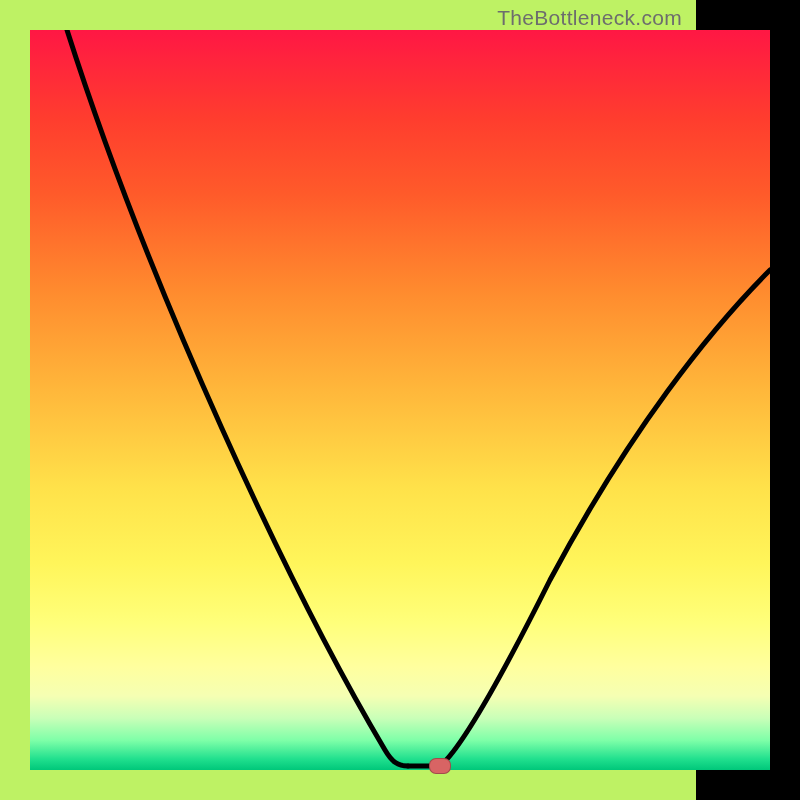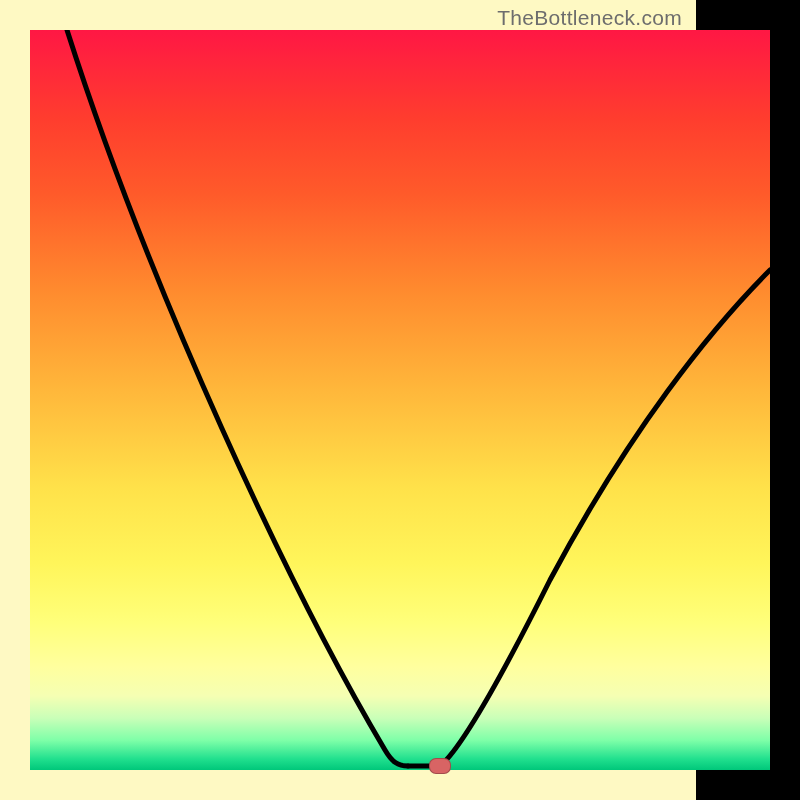--- a/index.html
+++ b/index.html
@@ -8,21 +8,21 @@
     width: 800px;
     height: 800px;
     background: #000;
     font-family: Arial, Helvetica, sans-serif;
     overflow: hidden;
   }
   .frame {
     position: relative;
     width: 696px;
     height: 800px;
-    background: #fef9c3;
+    background: #bef264;
   }
   .plot {
     position: absolute;
     left: 30px;
     top: 30px;
     width: 740px;
     height: 740px;
     background: linear-gradient(
       to bottom,
       #ff1744 0%,

